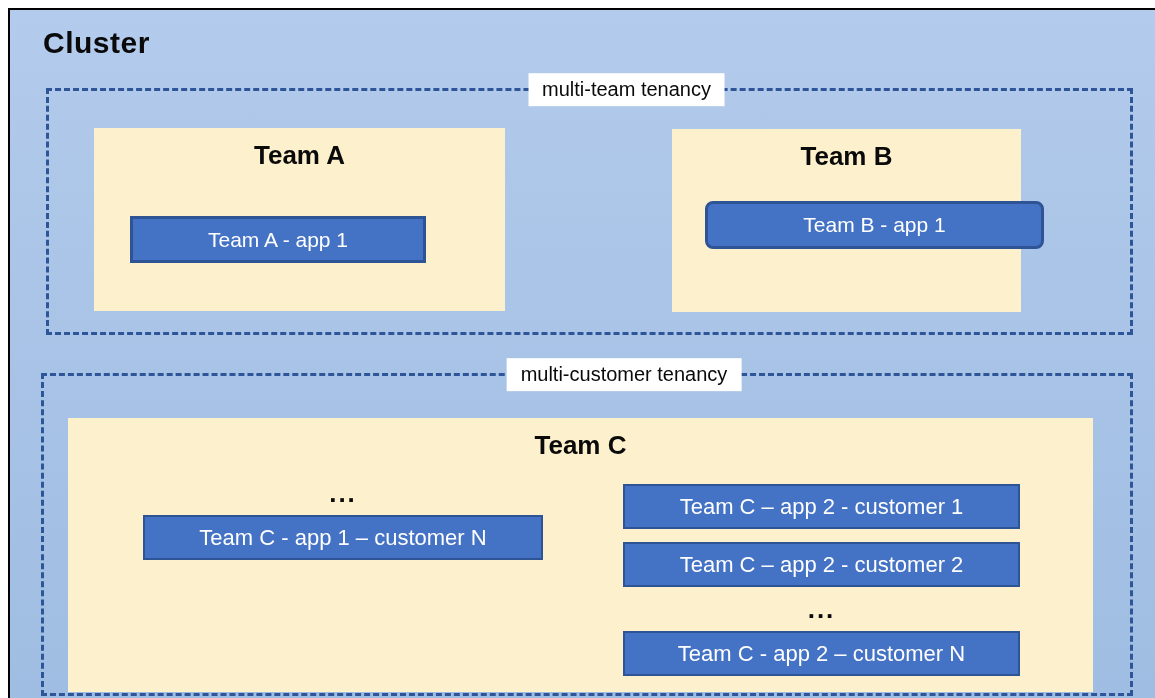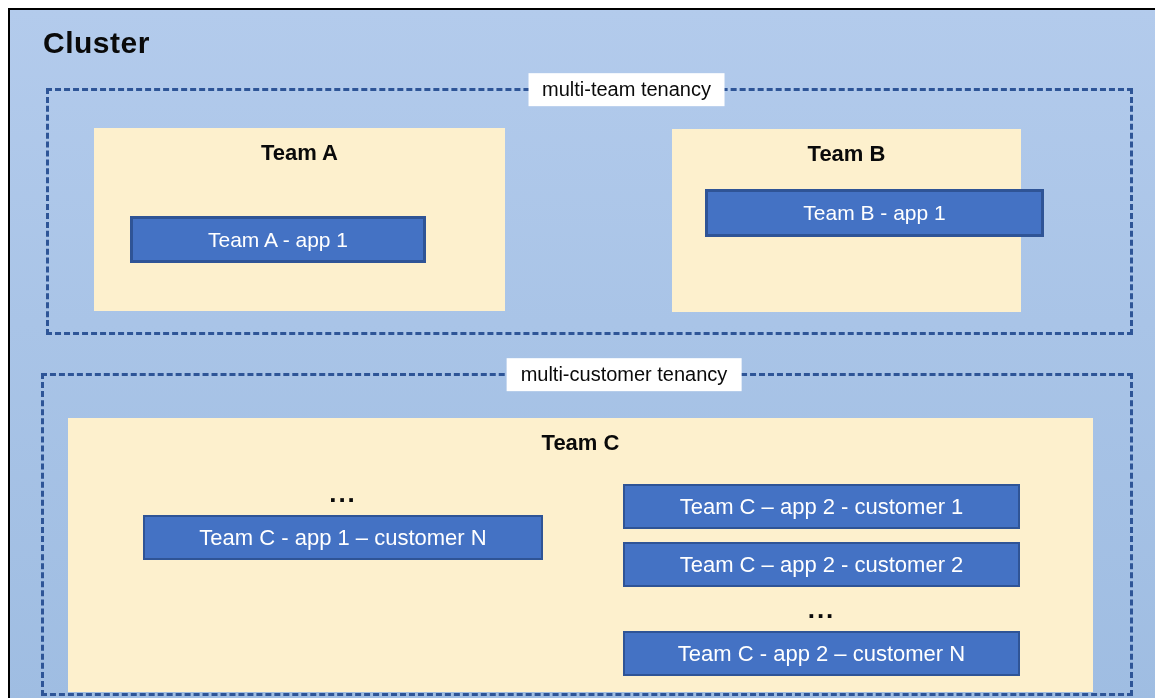--- a/index.html
+++ b/index.html
@@ -42,35 +42,35 @@
     position:absolute;
     background:#fdf0cd;
   }
   .team-a { left:45px;  top:37px; width:411px;  height:183px; }
   .team-b { left:623px; top:38px; width:349px;  height:183px; }
   .team-c { left:24px;  top:42px; width:1025px; height:274px; }
 
   .team-title {
     position:absolute; top:8px; left:0; right:0;
     text-align:center;
-    font-size:22px; font-weight:bold; color:#0a0a0a;
+    font-size:26px; font-weight:bold; color:#0a0a0a;
   }
 
   .app-box {
     position:absolute;
     background:#4472c4;
     border:3px solid #2f5496;
     color:#ffffff;
     font-size:21px;
     display:flex; align-items:center; justify-content:center;
     white-space:nowrap;
   }
 
   .team-a .app-1 { left:36px; top:88px;  width:296px; height:47px; }
-  .team-b .app-1 { left:33px; top:60px;  width:339px; height:48px; }
+  .team-b .app-1 { left:33px; top:72px;  width:339px; height:48px;border-radius:8px; }
   .team-b .app-2 { left:33px; top:118px; width:339px; height:46px; }
 
   .app-col {
     position:absolute; top:62px;
     display:flex; flex-direction:column; gap:13px;
   }
   .col-left  { left:71px;  width:408px; }
   .col-right { left:551px; width:405px; }
 
   .app-col .app-box {

